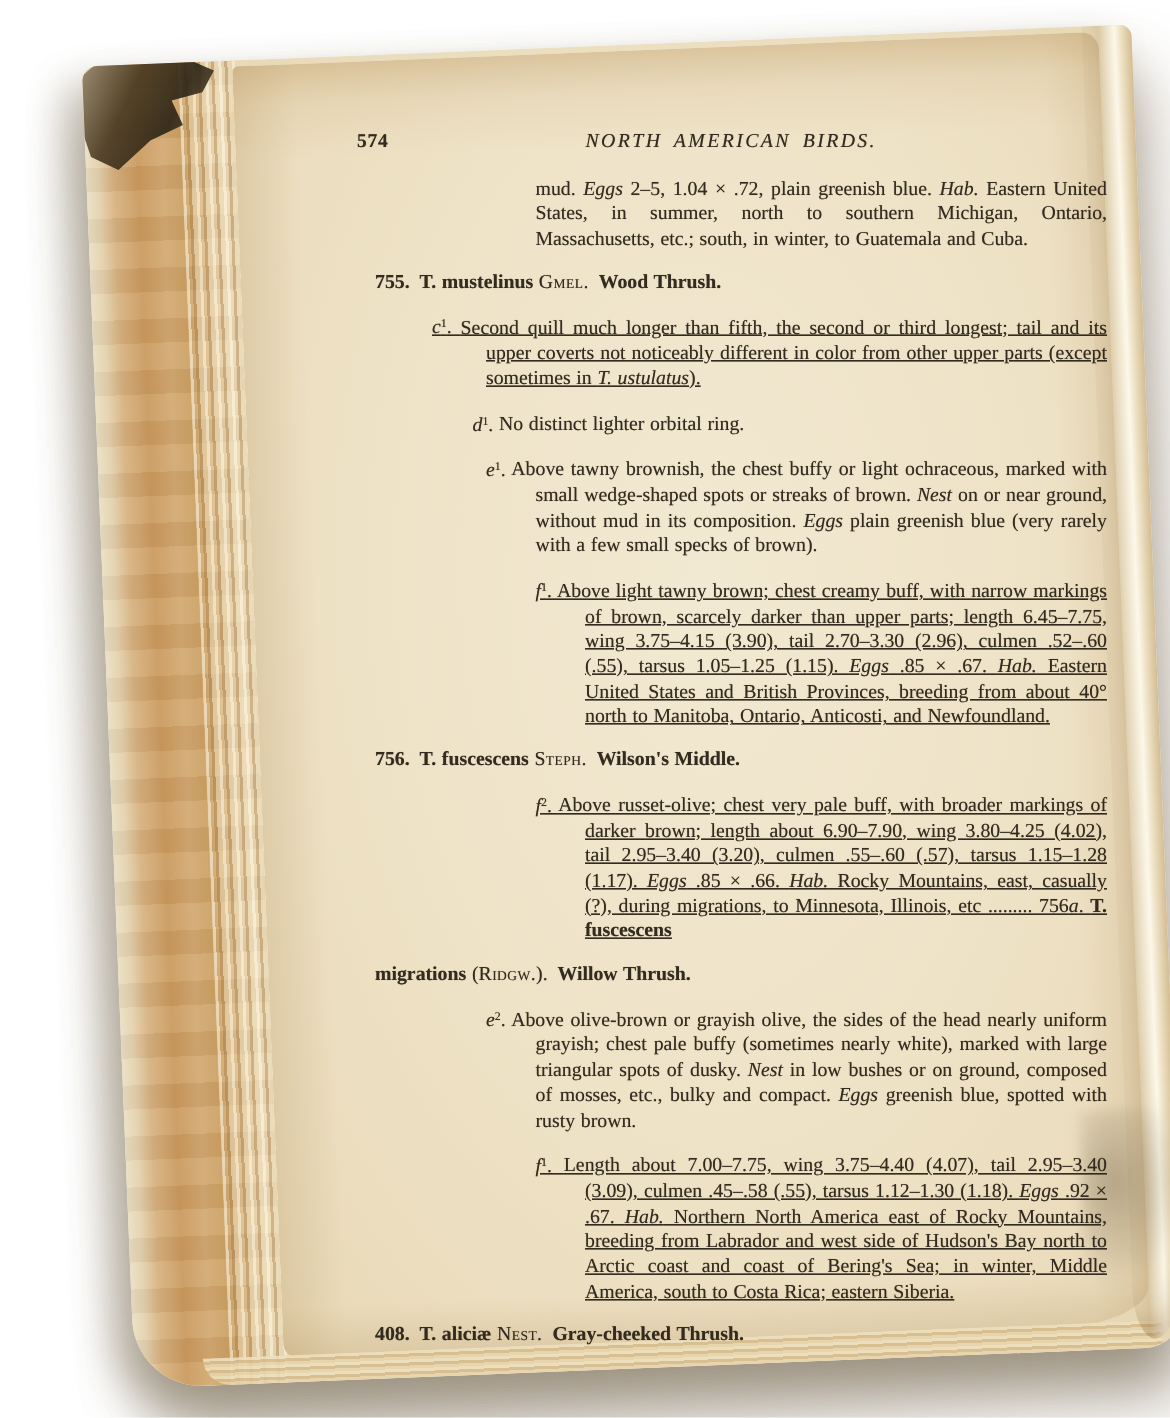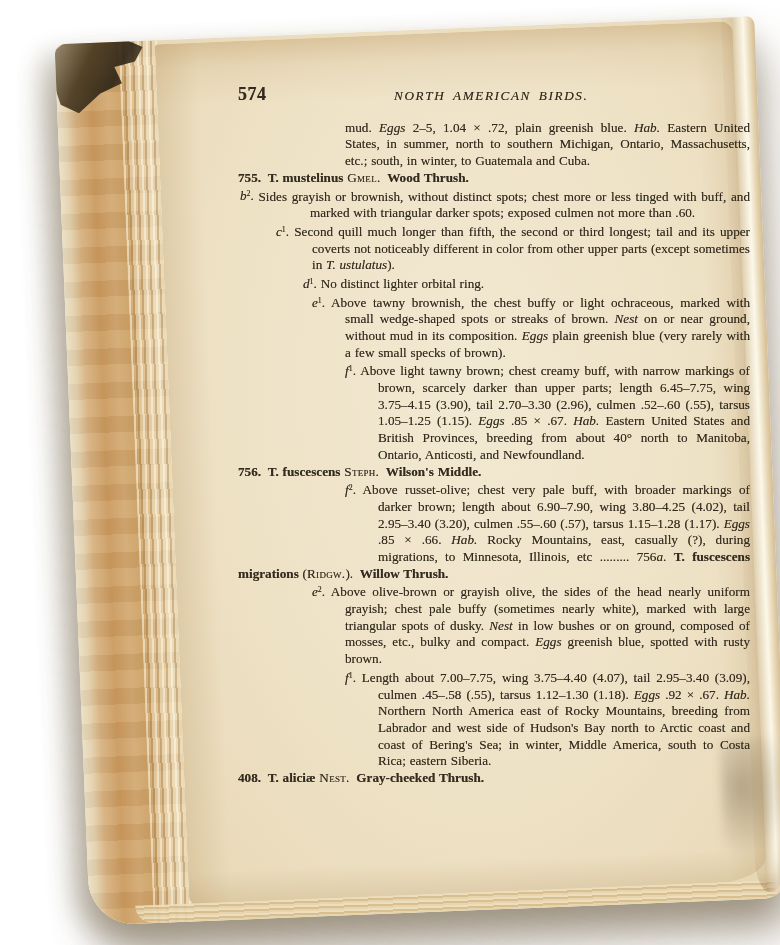--- a/index.html
+++ b/index.html
@@ -91,33 +91,33 @@
   
   .text-layer{
     position:absolute;left:238px;top:86px;width:512px;
     color:#332b1f;
     font-size:13.2px;line-height:16.7px;
     text-shadow:0 0 0.5px rgba(55,45,28,0.55);
   }
   .running-head{
     display:flex;align-items:baseline;margin-bottom:15px;
   }
-  .page-number{font-weight:bold;font-size:18px;letter-spacing:.5px;}
+  .page-number{font-weight:bold;font-size:13px;letter-spacing:.5px;}
   .head-title{
     flex:1;text-align:center;font-style:italic;font-size:13.2px;
     letter-spacing:1.6px;word-spacing:3px;
     padding-right:34px;
   }
-  .text-body p{margin:0;text-align:justify;word-spacing:.5px;}
+  .text-body p{margin:12px;text-align:justify;word-spacing:.5px;}
   .para.lv-contf{padding-left:107px;}
   .para.lv-b{padding-left:72px;text-indent:-70px;}
-  .para.lv-c{padding-left:74px;text-indent:-36px;}
+  .para.lv-c{padding-left:74px;text-indent:-36px;text-decoration:underline;}
   .para.lv-d{padding-left:65px;text-indent:0;}
   .para.lv-e{padding-left:107px;text-indent:-33px;}
-  .para.lv-f{padding-left:140px;text-indent:-33px;}
+  .para.lv-f{padding-left:140px;text-indent:-33px;text-decoration:underline;}
   .just-last{text-align-last:justify;}
   .species{text-align:left;}
   .seg-i{font-style:italic;}
   .seg-b{font-weight:bold;}
   .seg-sc{font-variant:small-caps;letter-spacing:.3px;}
   .lbl i{font-style:italic;}
   .lbl sup{font-size:.6em;vertical-align:.5em;letter-spacing:0;}
 </style>
 </head>
 <body>
@@ -133,21 +133,20 @@
 </div>
 
 <div class="text-layer">
   <div class="running-head">
     <span class="page-number">574</span>
     <span class="head-title">NORTH AMERICAN BIRDS.</span>
   </div>
   <div class="text-body">
       <p class="para lv-contf"><span class="">mud. </span><span class="seg-i">Eggs</span><span class=""> 2–5, 1.04 × .72, plain greenish blue. </span><span class="seg-i">Hab.</span><span class=""> Eastern United States, in summer, north to southern Michigan, Ontario, Massachusetts, etc.; south, in winter, to Guatemala and Cuba.</span></p>
       <p class="species"><span class="seg-b">755. </span><span class="seg-b">T. mustelinus</span><span class=""> </span><span class="seg-sc">Gmel.</span><span class=""> </span><span class="seg-b">Wood Thrush.</span></p>
-      <p class="para lv-b"><span class="lbl"><i>b</i><sup>2</sup><span>. </span></span><span class="">Sides grayish or brownish, without distinct spots; chest more or less tinged with buff, and marked with triangular darker spots; exposed culmen not more than .60.</span></p>
       <p class="para lv-c"><span class="lbl"><i>c</i><sup>1</sup><span>. </span></span><span class="">Second quill much longer than fifth, the second or third longest; tail and its upper coverts not noticeably different in color from other upper parts (except sometimes in </span><span class="seg-i">T. ustulatus</span><span class="">).</span></p>
       <p class="para lv-d"><span class="lbl"><i>d</i><sup>1</sup><span>. </span></span><span class="">No distinct lighter orbital ring.</span></p>
       <p class="para lv-e"><span class="lbl"><i>e</i><sup>1</sup><span>. </span></span><span class="">Above tawny brownish, the chest buffy or light ochraceous, marked with small wedge-shaped spots or streaks of brown. </span><span class="seg-i">Nest</span><span class=""> on or near ground, without mud in its composition. </span><span class="seg-i">Eggs</span><span class=""> plain greenish blue (very rarely with a few small specks of brown).</span></p>
       <p class="para lv-f"><span class="lbl"><i>f</i><sup>1</sup><span>. </span></span><span class="">Above light tawny brown; chest creamy buff, with narrow markings of brown, scarcely darker than upper parts; length 6.45–7.75, wing 3.75–4.15 (3.90), tail 2.70–3.30 (2.96), culmen .52–.60 (.55), tarsus 1.05–1.25 (1.15). </span><span class="seg-i">Eggs</span><span class=""> .85 × .67. </span><span class="seg-i">Hab.</span><span class=""> Eastern United States and British Provinces, breeding from about 40° north to Manitoba, Ontario, Anticosti, and Newfoundland.</span></p>
       <p class="species"><span class="seg-b">756. </span><span class="seg-b">T. fuscescens</span><span class=""> </span><span class="seg-sc">Steph.</span><span class=""> </span><span class="seg-b">Wilson's Middle.</span></p>
       <p class="para lv-f just-last"><span class="lbl"><i>f</i><sup>2</sup><span>. </span></span><span class="">Above russet-olive; chest very pale buff, with broader markings of darker brown; length about 6.90–7.90, wing 3.80–4.25 (4.02), tail 2.95–3.40 (3.20), culmen .55–.60 (.57), tarsus 1.15–1.28 (1.17). </span><span class="seg-i">Eggs</span><span class=""> .85 × .66. </span><span class="seg-i">Hab.</span><span class=""> Rocky Mountains, east, casually (?), during migrations, to Minnesota, Illinois, etc ......... 756</span><span class="seg-i">a</span><span class="">. </span><span class="seg-b">T. fuscescens</span></p>
       <p class="species"><span class="seg-b">migrations</span><span class=""> (</span><span class="seg-sc">Ridgw.</span><span class="">). </span><span class="seg-b">Willow Thrush.</span></p>
       <p class="para lv-e"><span class="lbl"><i>e</i><sup>2</sup><span>. </span></span><span class="">Above olive-brown or grayish olive, the sides of the head nearly uniform grayish; chest pale buffy (sometimes nearly white), marked with large triangular spots of dusky. </span><span class="seg-i">Nest</span><span class=""> in low bushes or on ground, composed of mosses, etc., bulky and compact. </span><span class="seg-i">Eggs</span><span class=""> greenish blue, spotted with rusty brown.</span></p>
       <p class="para lv-f"><span class="lbl"><i>f</i><sup>1</sup><span>. </span></span><span class="">Length about 7.00–7.75, wing 3.75–4.40 (4.07), tail 2.95–3.40 (3.09), culmen .45–.58 (.55), tarsus 1.12–1.30 (1.18). </span><span class="seg-i">Eggs</span><span class=""> .92 × .67. </span><span class="seg-i">Hab.</span><span class=""> Northern North America east of Rocky Mountains, breeding from Labrador and west side of Hudson's Bay north to Arctic coast and coast of Bering's Sea; in winter, Middle America, south to Costa Rica; eastern Siberia.</span></p>
       <p class="species"><span class="seg-b">408. </span><span class="seg-b">T. aliciæ</span><span class=""> </span><span class="seg-sc">Nest.</span><span class=""> </span><span class="seg-b">Gray-cheeked Thrush.</span></p>

